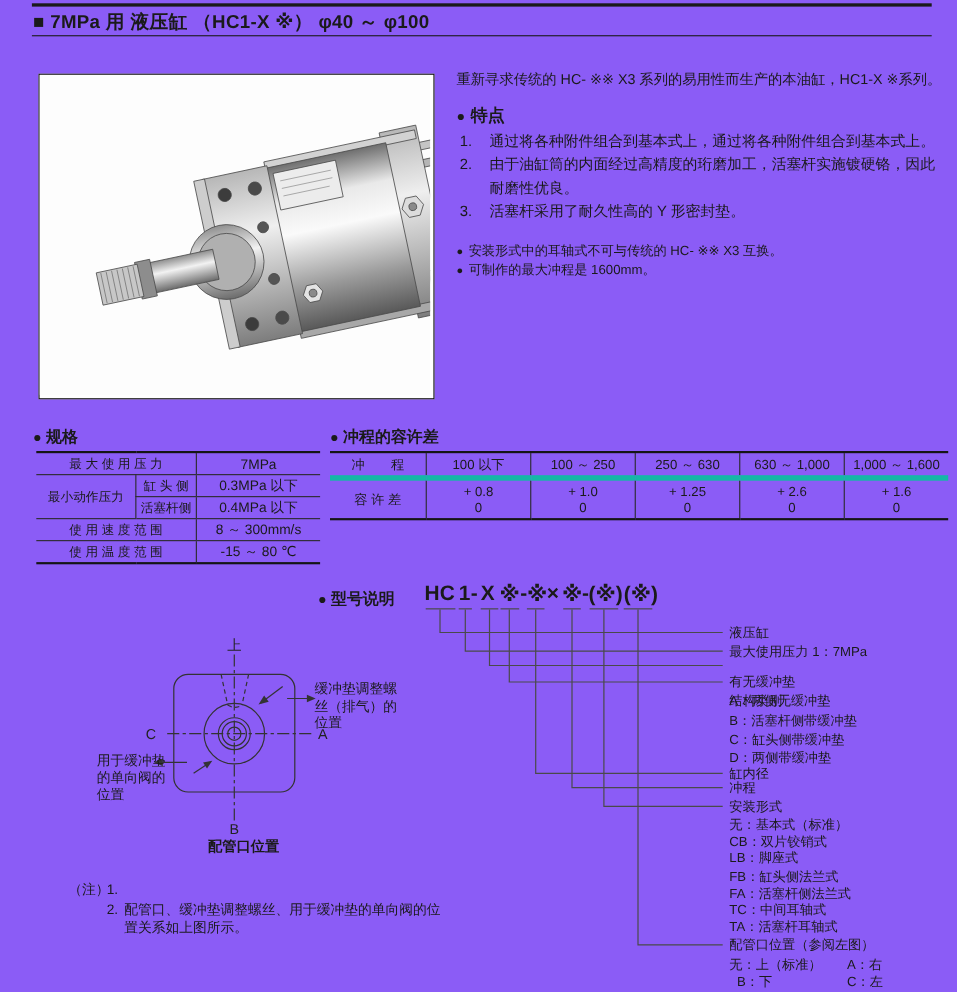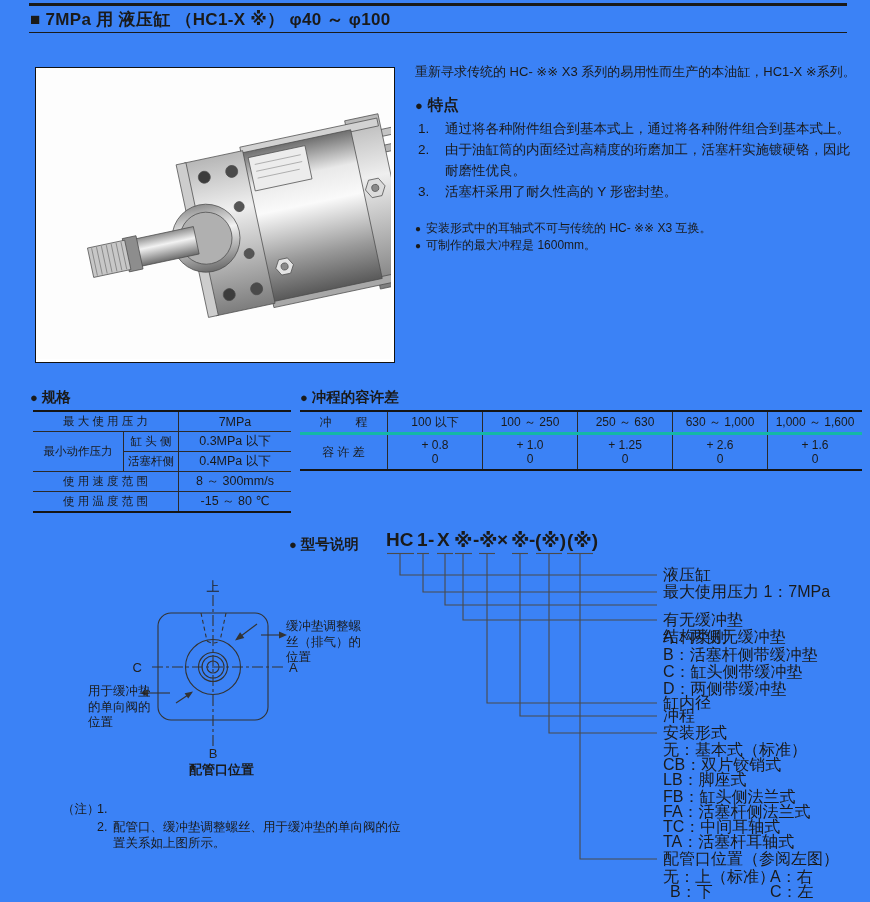--- a/index.html
+++ b/index.html
@@ -1,16 +1,16 @@
 <!DOCTYPE html>
 <html><head>
 <meta charset="utf-8">
 <style>
   html,body{margin:0;padding:0;background:#fff;}
-  #page{position:relative;width:870px;height:902px;background:#3b82f6;overflow:hidden;
+  #page{position:relative;width:870px;height:902px;background:#8b5cf6;overflow:hidden;
         font-family:"Liberation Sans","DejaVu Sans",sans-serif;color:#1a1a1a;}
   .abs{position:absolute;}
   .rule{position:absolute;background:#1a1a1a;}
   .page-title{font-size:17px;font-weight:bold;letter-spacing:.3px;white-space:nowrap;}
   .sec-head{font-size:14.5px;font-weight:bold;white-space:nowrap;}
   .sec-head .mk{font-size:13px;margin-right:4px;}
   .intro{font-size:13px;white-space:nowrap;}
   .feat-head{font-size:15.5px;font-weight:bold;}
   .feat-head .mk{font-size:13px;margin-right:5px;}
   .feat-list{font-size:13.5px;line-height:21px;width:438px;}
@@ -20,29 +20,29 @@
   .blt{font-size:12px;line-height:15px;white-space:nowrap;}
   .blt .mk{font-size:10px;margin-right:5px;}
   table{border-collapse:collapse;}
   .spec-table{position:absolute;left:33px;top:410px;border-top:2.2px solid #151515;}
   .spec-table td{border-bottom:1px solid #2a2a2a;height:19px;padding:0;text-align:center;vertical-align:middle;}
   .spec-table tr:last-child td{border-bottom:2px solid #151515;}
   .spec-table td.lbl{font-size:11.5px;width:90px;}
   .spec-table td.lbl2{font-size:11.5px;width:54px;border-left:1px solid #2a2a2a;}
   .spec-table td.val{font-size:12.5px;width:112px;border-left:1px solid #2a2a2a;}
   .stroke-table{position:absolute;left:300px;top:410px;border-top:2.2px solid #151515;}
-  .stroke-table td{border-bottom:3px solid #14b8a6;text-align:center;vertical-align:middle;font-size:12px;}
+  .stroke-table td{border-bottom:5px solid #14b8a6;text-align:center;vertical-align:middle;font-size:12px;}
   .stroke-table tr:last-child td{border-bottom:2px solid #151515;}
   .stroke-table td+td{border-left:1px solid #2a2a2a;text-align:center;}
   .stroke-table tr.hd td{height:18px;}
   .stroke-table tr.tol td{height:32px;line-height:14px;}
   .stroke-table td.c0{width:85px;}
   .stroke-table td.cc{width:92px;}
   .model-seg{position:absolute;top:529px;font-size:19px;font-weight:bold;white-space:pre;}
-  .model-label{position:absolute;left:663px;font-size:16px;line-height:16px;white-space:nowrap;}
+  .model-label{position:absolute;left:663px;font-size:12px;line-height:16px;white-space:nowrap;}
   .diag-label{font-size:12.5px;line-height:15.5px;}
   .caption{font-size:13px;font-weight:bold;white-space:nowrap;}
   .notes{font-size:12.5px;line-height:16px;}
   .note-row{position:absolute;display:flex;}
   .note-row .pfx{width:35px;flex:0 0 35px;}
   .note-row .num{width:16px;flex:0 0 16px;}
   svg{display:block;}
 </style>
 </head>
 <body>

